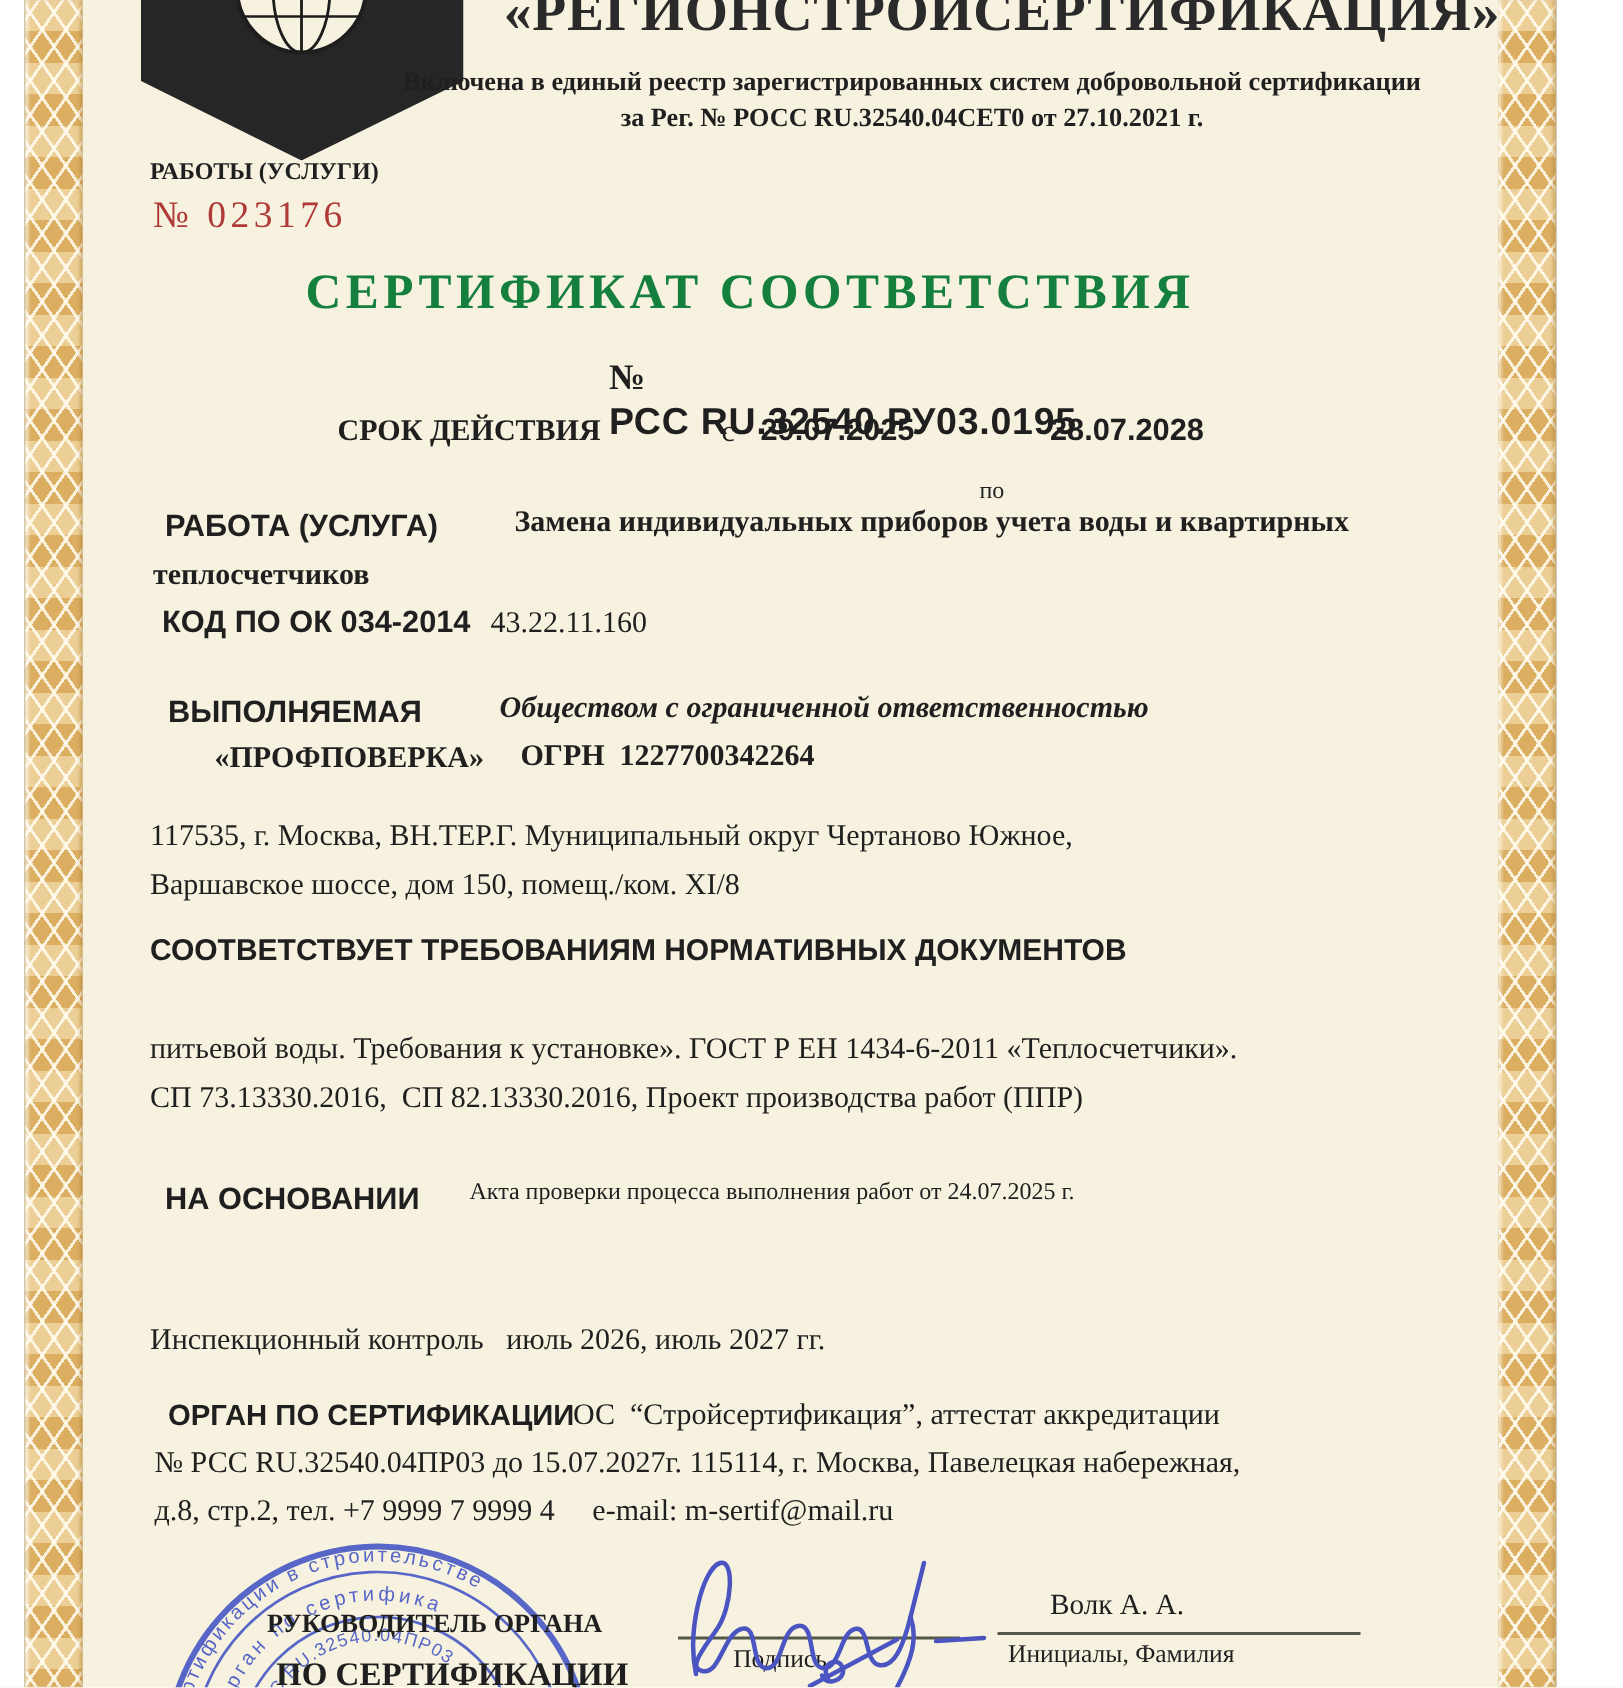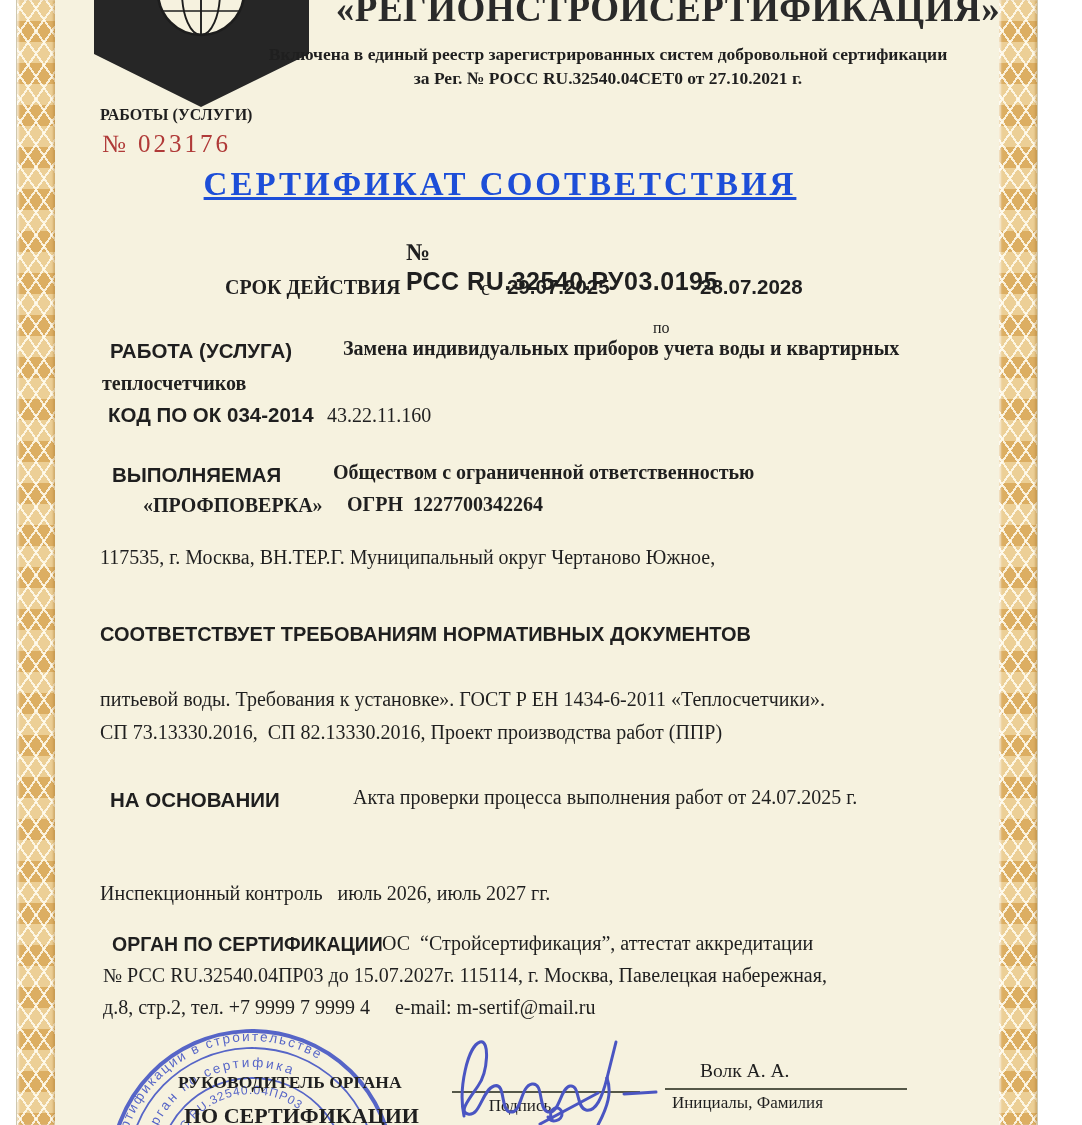--- a/index.html
+++ b/index.html
@@ -55,52 +55,53 @@
     </g>
   </svg>
 
   <div class="line b ctr" style="left:318px; top:-12px; width:700px; font-size:37px; letter-spacing:.5px; color:#2a2a2a;">«РЕГИОНСТРОЙСЕРТИФИКАЦИЯ»</div>
   <div class="line b ctr" style="left:228px; top:44px; width:760px; font-size:17.5px; font-weight:600;">Включена в единый реестр зарегистрированных систем добровольной сертификации</div>
   <div class="line b ctr" style="left:228px; top:68px; width:760px; font-size:17.5px; font-weight:600;">за Рег. № РОСС RU.32540.04СЕТ0 от 27.10.2021 г.</div>
 
   <div class="line b" style="left:100px; top:106px; font-size:16px;">РАБОТЫ (УСЛУГИ)</div>
   <div class="line red" style="left:102px; top:130px; font-size:25px; letter-spacing:3px;">№ 023176</div>
 
-  <div class="line b ctr" style="left:90px; top:166px; width:820px; font-size:33px; letter-spacing:3px; color:#1d4ed8;text-decoration:underline;">СЕРТИФИКАТ СООТВЕТСТВИЯ</div>
+  <div class="line b ctr" style="left:90px; top:177px; width:820px; font-size:33px; letter-spacing:3px; color:#15803d;">СЕРТИФИКАТ СООТВЕТСТВИЯ</div>
 
   <div class="line" style="left:390px; top:221px;">
     <span class="b" style="font-size:24px;">№</span><span> </span>
     <span class="sans b" style="font-size:25px; letter-spacing:.5px;">РСС RU.32540.РУ03.0195</span>
   </div>
 
   <div class="line b" style="left:225px; top:276px; font-size:20px;">СРОК ДЕЙСТВИЯ</div>
   <div class="line" style="left:481px; top:277px; font-size:20px;">с</div>
   <div class="line sans b" style="left:507px; top:275px; font-size:20.5px;">29.07.2025</div>
   <div class="line" style="left:653px; top:277px; font-size:16px;margin-top:42px;">по</div>
   <div class="line sans b" style="left:700px; top:275px; font-size:20.5px;">28.07.2028</div>
 
   <div class="line sans b" style="left:110px; top:339px; font-size:20.5px;">РАБОТА (УСЛУГА)</div>
   <div class="line b" style="left:343px; top:337px; font-size:20px;">Замена индивидуальных приборов учета воды и квартирных</div>
   <div class="line b" style="left:102px; top:372px; font-size:20px;">теплосчетчиков</div>
 
   <div class="line sans b" style="left:108px; top:403px; font-size:20.5px;">КОД ПО ОК 034-2014</div>
   <div class="line" style="left:327px; top:404px; font-size:20px;">43.22.11.160</div>
 
   <div class="line sans b" style="left:112px; top:463px; font-size:20.5px;">ВЫПОЛНЯЕМАЯ</div>
-  <div class="line b" style="left:333px; top:461px; font-size:20px;">Обществом с ограниченной ответственностью</div>
+  <div class="line b" style="left:333px; top:461px; font-size:20px;font-style:italic;">Обществом с ограниченной ответственностью</div>
   <div class="line b" style="left:107px; top:494px; font-size:20px;margin-left:36px;">«ПРОФПОВЕРКА»</div>
   <div class="line b" style="left:347px; top:493px; font-size:20px;">ОГРН  1227700342264</div>
   <div class="line" style="left:100px; top:546px; font-size:20px;">117535, г. Москва, ВН.ТЕР.Г. Муниципальный округ Чертаново Южное,</div>
+  <div class="line" style="left:100px; top:579px; font-size:20px;">Варшавское шоссе, дом 150, помещ./ком. XI/8</div>
 
   <div class="line sans b" style="left:100px; top:623px; font-size:20px;">СООТВЕТСТВУЕТ ТРЕБОВАНИЯМ НОРМАТИВНЫХ ДОКУМЕНТОВ</div>
   <div class="line" style="left:100px; top:688px; font-size:20px;text-align:center;">питьевой воды. Требования к установке». ГОСТ Р ЕН 1434-6-2011 «Теплосчетчики».</div>
   <div class="line" style="left:100px; top:721px; font-size:20px;">СП 73.13330.2016,  СП 82.13330.2016, Проект производства работ (ППР)</div>
 
   <div class="line sans b" style="left:110px; top:788px; font-size:20.5px;">НА ОСНОВАНИИ</div>
-  <div class="line" style="left:313px; top:786px; font-size:20px;margin-left:40px;">Акта проверки процесса выполнения работ от 24.07.2025 г.</div>
+  <div class="line" style="left:313px; top:786px; font-size:16px;">Акта проверки процесса выполнения работ от 24.07.2025 г.</div>
 
   <div class="line" style="left:100px; top:882px; font-size:20px;">Инспекционный контроль   июль 2026, июль 2027 гг.</div>
 
   <div class="line" style="left:382px; top:932px; font-size:20px;">ОС  “Стройсертификация”, аттестат аккредитации</div>
   <div class="line sans b" style="left:112px; top:933px; font-size:19.5px;">ОРГАН ПО СЕРТИФИКАЦИИ</div>
   <div class="line" style="left:103px; top:964px; font-size:20px;">№ РСС RU.32540.04ПР03 до 15.07.2027г. 115114, г. Москва, Павелецкая набережная,</div>
   <div class="line" style="left:103px; top:996px; font-size:20px;">д.8, стр.2, тел. +7 9999 7 9999 4     e-mail: m-sertif@mail.ru</div>
 
   <svg class="abs" width="300" height="300" viewBox="0 0 300 300" style="left:102px; top:1022px;">
     <g transform="rotate(-24 150 150)" fill="none" stroke="#4152c4" opacity="0.88">

